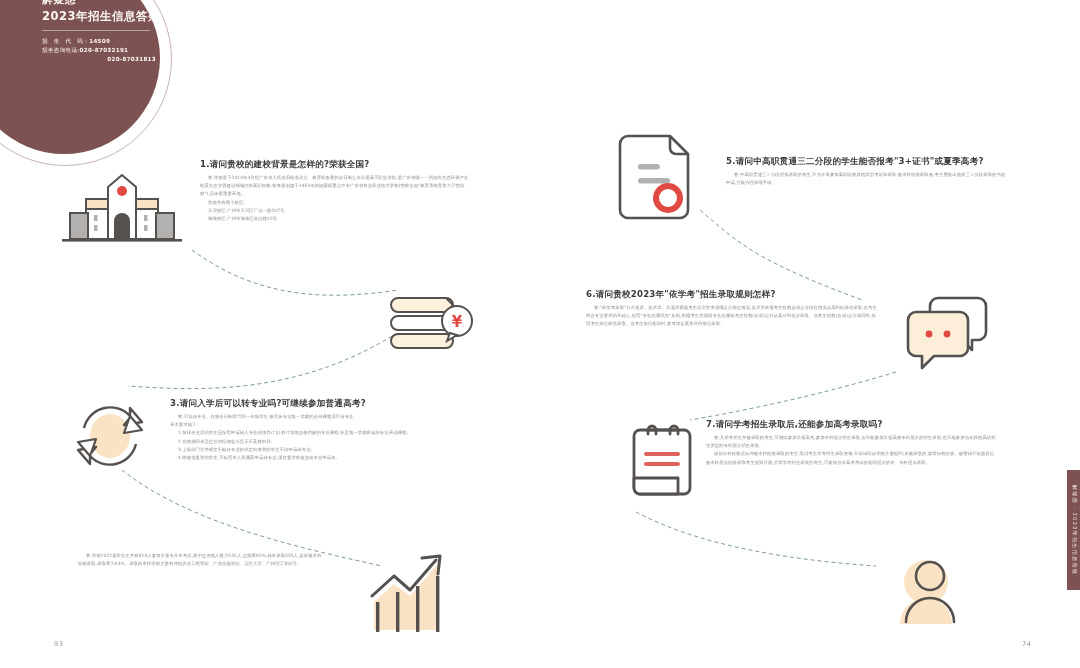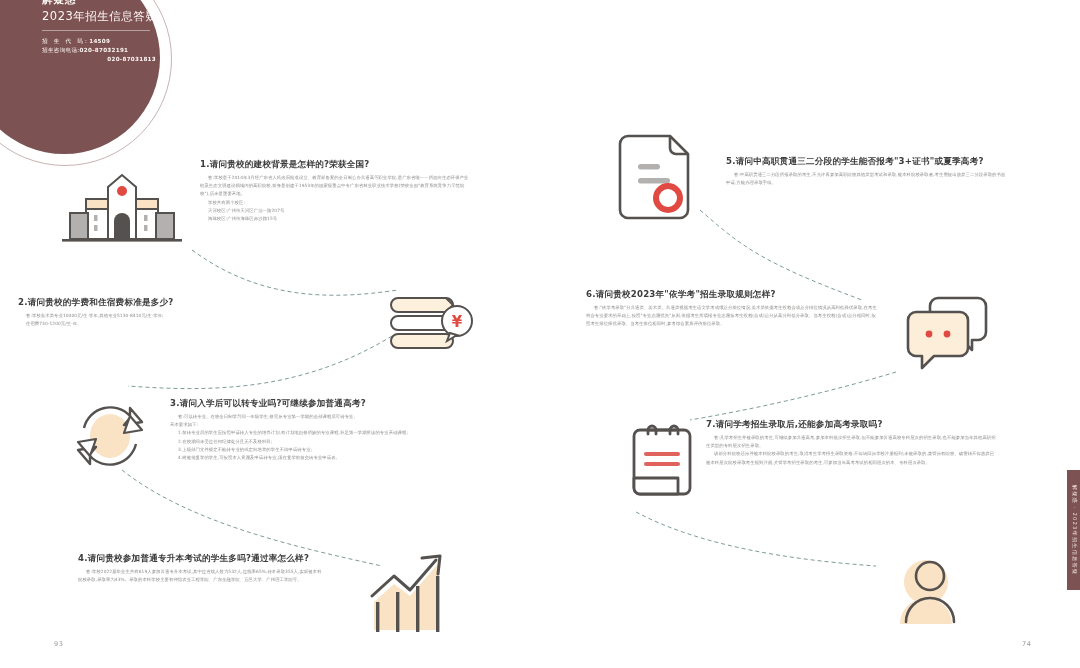--- a/index.html
+++ b/index.html
@@ -21,21 +21,21 @@
   }
   .title-ring{
     position:absolute;left:-42px;top:-48px;width:212px;height:212px;
     border-radius:50%;border:1px solid #c9b3b3;
     pointer-events:none;
   }
   .title-inner{
     position:absolute;left:74px;top:30px;width:118px;color:#fdf7f4;
   }
   .t-line1{font-size:10.5px;letter-spacing:1px;font-weight:700;line-height:15px;}
-  .t-line2{font-size:11.5px;letter-spacing:.5px;font-weight:400;line-height:17px;margin-top:1px;}
+  .t-line2{font-size:11.5px;letter-spacing:.5px;font-weight:700;line-height:17px;margin-top:1px;}
   .t-rule{width:108px;height:1px;background:rgba(255,255,255,.45);margin:5px 0 6px;}
   .t-meta{font-size:5.6px;line-height:9px;letter-spacing:.3px;}
   .t-meta b{font-weight:700;}
   .t-meta .sp{letter-spacing:2.2px;}
   .t-meta.r{text-align:right;padding-right:4px;}
 
   
   .qblock{position:absolute;}
   .qtitle{
     font-size:8.6px;font-weight:700;color:#3d3c3c;letter-spacing:.2px;
@@ -128,27 +128,20 @@
   <svg class="icon" style="left:388px;top:288px" width="95" height="76" viewBox="0 0 95 76">
     <path d="M 10 10 h 48 a 7 7 0 0 1 0 14 h -48 a 7 7 0 0 1 0 -14 Z" fill="#fdf0dc" stroke="#55514f" stroke-width="2"></path>
     <path d="M 10 28 h 48 a 7 7 0 0 1 0 14 h -48 a 7 7 0 0 1 0 -14 Z" fill="#ffffff" stroke="#55514f" stroke-width="2"></path>
     <path d="M 10 46 h 48 a 7 7 0 0 1 0 14 h -48 a 7 7 0 0 1 0 -14 Z" fill="#fdf0dc" stroke="#55514f" stroke-width="2"></path>
     <path d="M 58 10 l 7 7 l -7 7" fill="none" stroke="#55514f" stroke-width="2"></path>
     <circle cx="69" cy="33" r="15" fill="#ffffff" stroke="#55514f" stroke-width="2"></circle>
     <path d="M 62 45 l -3 8 l 10 -6 Z" fill="#ffffff" stroke="#55514f" stroke-width="2"></path>
     <text x="69" y="39" font-size="15" font-weight="bold" fill="#e04a42" text-anchor="middle" font-family="DejaVu Sans, sans-serif">¥</text>
   </svg>
 
-  <div class="qblock" style="left:18px;top:296px;width:210px">
-    <div class="qtitle"><span>2.</span><span>请问贵校的学费和住宿费标准是多少?</span></div>
-    <div class="qbody">
-      <p class="lead">答:学校美术类专业10000元/生·学年,其他专业5130-8410元/生·学年;</p>
-      <p class="ind">住宿费730-1200元/生·年。</p>
-    </div>
-  </div>
 
   <svg class="icon" style="left:64px;top:392px" width="92" height="88" viewBox="0 0 92 88">
     <ellipse cx="46" cy="44" rx="20" ry="22" fill="#fae3c4"></ellipse>
     <path d="M 20 36 a 27 27 0 0 1 46 -12 l 0 -8 l 12 14 l -18 3 l 5 -6" fill="none" stroke="#55514f" stroke-width="2.4" stroke-linejoin="round"></path>
     <path d="M 72 52 a 27 27 0 0 1 -46 12 l 0 8 l -12 -14 l 18 -3 l -5 6" fill="none" stroke="#55514f" stroke-width="2.4" stroke-linejoin="round"></path>
     <path d="M 66 24 L 78 38 L 60 41 Z" fill="#ffffff" stroke="#55514f" stroke-width="2.2" stroke-linejoin="round"></path>
     <path d="M 26 64 L 14 50 L 32 47 Z" fill="#ffffff" stroke="#55514f" stroke-width="2.2" stroke-linejoin="round"></path>
   </svg>
 
   <div class="qblock" style="left:170px;top:397px;width:250px">
@@ -167,21 +160,20 @@
     <path d="M 14 82 L 14 54 L 34 36 L 50 48 L 78 16 L 78 82 Z" fill="#fae3c4"></path>
     <path d="M 12 48 L 34 28 L 50 42 L 76 12" fill="none" stroke="#55514f" stroke-width="3" stroke-linejoin="round" stroke-linecap="round"></path>
     <path d="M 62 10 L 80 8 L 78 26" fill="none" stroke="#55514f" stroke-width="3" stroke-linejoin="round" stroke-linecap="round"></path>
     <rect x="16" y="54" width="3.4" height="30" fill="#55514f"></rect>
     <rect x="36" y="44" width="3.4" height="40" fill="#55514f"></rect>
     <rect x="56" y="38" width="3.4" height="46" fill="#55514f"></rect>
     <rect x="76" y="28" width="3.4" height="56" fill="#55514f"></rect>
   </svg>
 
   <div class="qblock" style="left:78px;top:552px;width:248px">
-    <div class="qtitle"><span>4.</span><span>请问贵校参加普通专升本考试的学生多吗?通过率怎么样?</span></div>
     <div class="qbody">
       <p class="lead">答:学校2022届毕业生共有619人参加普通专升本考试,其中过省线人数为532人,过线率65%,转本录取355人,实际被本科院校录取,录取率为43%。录取的本科学校主要有仲恺农业工程学院、广东金融学院、五邑大学、广州理工学院等。</p>
     </div>
   </div>
 
   <svg class="icon" style="left:616px;top:128px" width="84" height="98" viewBox="0 0 84 98">
     <path d="M 12 8 h 42 l 18 18 v 56 a 8 8 0 0 1 -8 8 h -52 a 8 8 0 0 1 -8 -8 v -66 a 8 8 0 0 1 8 -8 Z" fill="#ffffff" stroke="#55514f" stroke-width="2.6" stroke-linejoin="round"></path>
     <path d="M 54 8 v 12 a 6 6 0 0 0 6 6 h 12" fill="none" stroke="#55514f" stroke-width="2.6" stroke-linejoin="round"></path>
     <rect x="22" y="36" width="22" height="5.5" rx="2.7" fill="#b3b1af"></rect>
     <rect x="22" y="50" width="32" height="5.5" rx="2.7" fill="#b3b1af"></rect>

